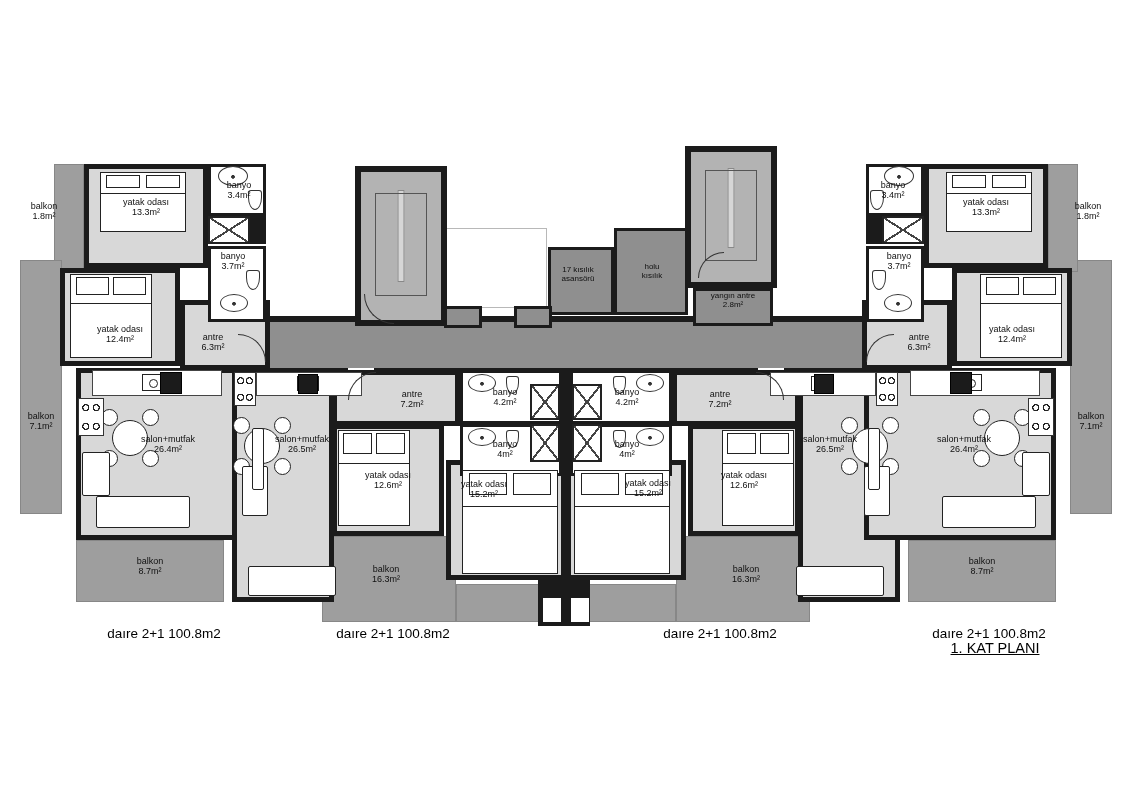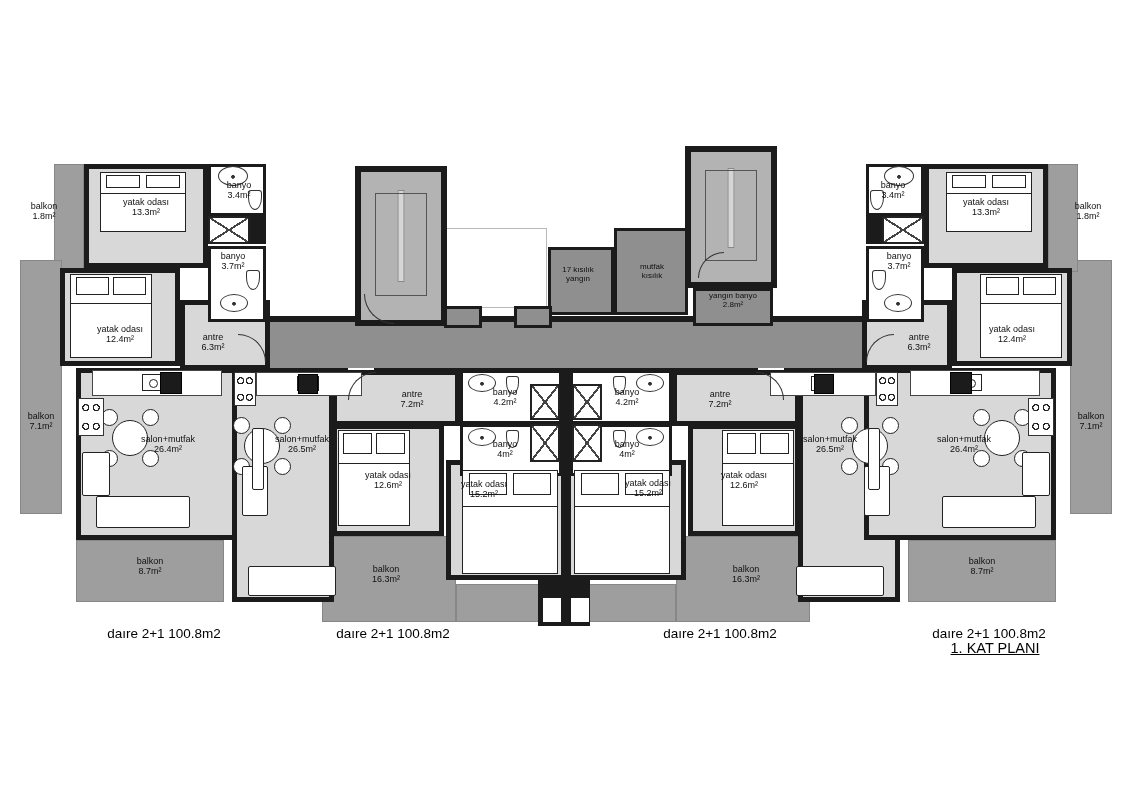--- a/index.html
+++ b/index.html
@@ -291,28 +291,28 @@
     <div class="abs lbl" style="left: 484px; top: 489px; font-size: 9px;">
       <div>yatak odası</div>
       <div>15.2m²</div>
     </div>
     <div class="abs lbl" style="left: 386px; top: 574px; font-size: 9px;">
       <div>balkon</div>
       <div>16.3m²</div>
     </div>
     <div class="abs lbl" style="left: 578px; top: 275px; font-size: 8px;">
       <div>17 kısılık</div>
-      <div>yangın</div>
+      <div>asansörü</div>
     </div>
     <div class="abs lbl" style="left: 652px; top: 272px; font-size: 8px;">
-      <div>mutfak</div>
+      <div>holu</div>
       <div>kısılık</div>
     </div>
     <div class="abs lbl" style="left: 733px; top: 301px; font-size: 8px;">
-      <div>yangın banyo</div>
+      <div>yangın antre</div>
       <div>2.8m²</div>
     </div>
     <div class="abs lbl" style="left: 893px; top: 190px; font-size: 9px;">
       <div>banyo</div>
       <div>3.4m²</div>
     </div>
     <div class="abs lbl" style="left: 986px; top: 207px; font-size: 9px;">
       <div>yatak odası</div>
       <div>13.3m²</div>
     </div>

